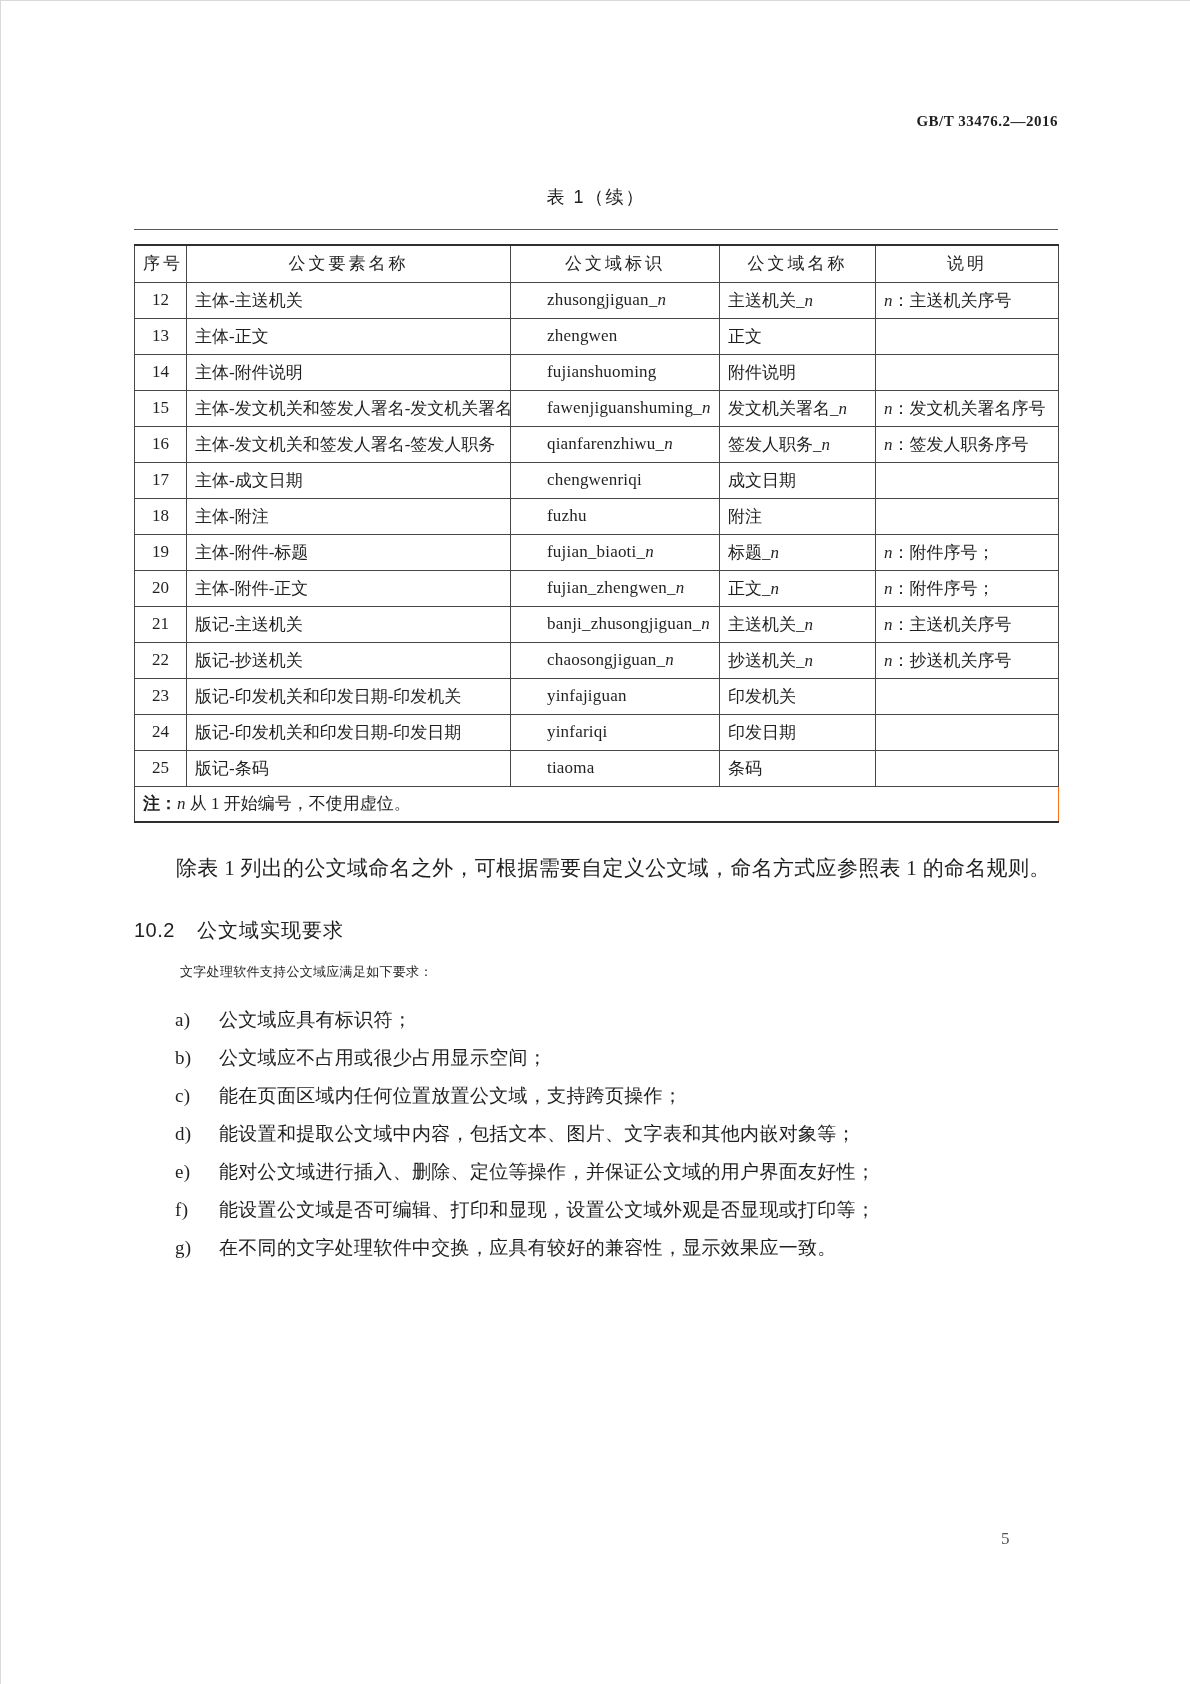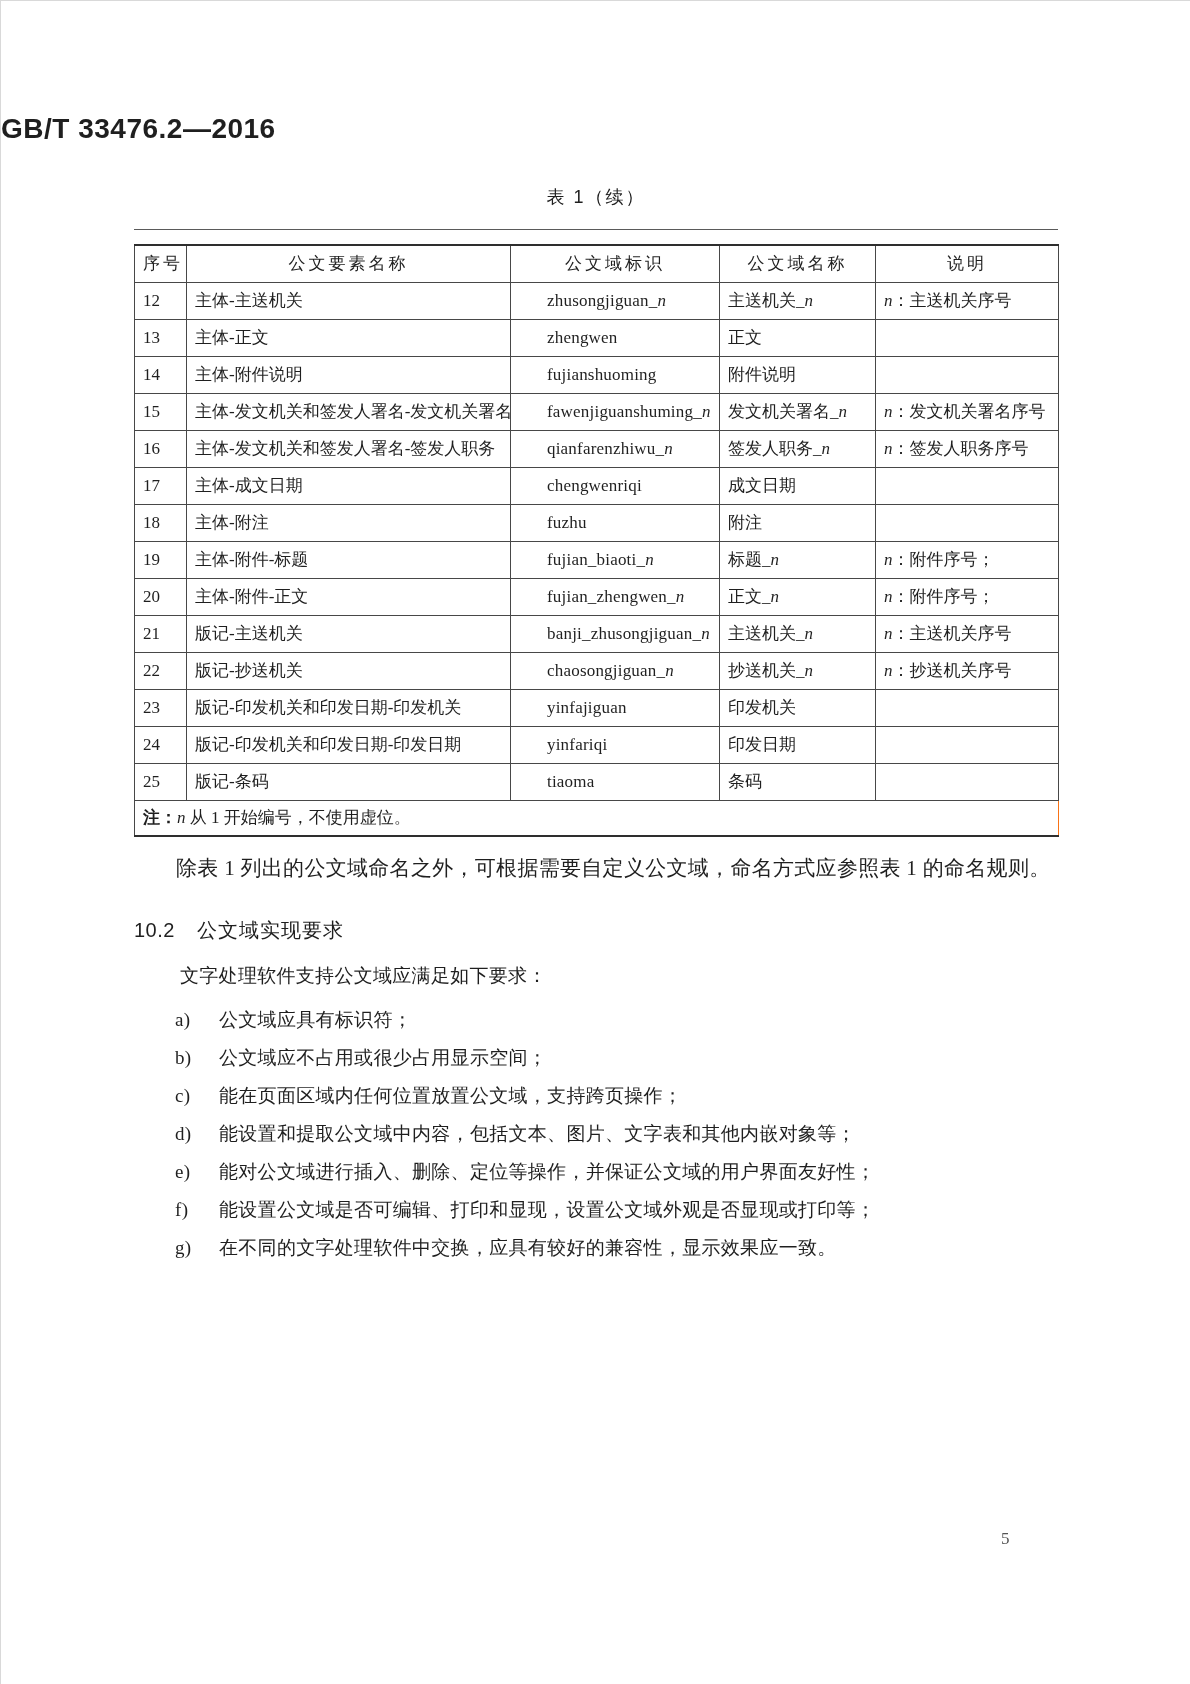--- a/index.html
+++ b/index.html
@@ -9,23 +9,23 @@
     margin:0 auto;
     background:#ffffff;
     border:1px solid #d9d9d9;
     box-shadow:2px 3px 6px rgba(0,0,0,.12);
     font-family:"Liberation Serif","DejaVu Serif",serif;
     color:#1f1f1f;
     overflow:hidden;
   }
   .doc-code{
     position:absolute;top:112px;left:0;width:1057px;
-    text-align:left;
-    font-family:Liberation Sans, sans-serif;
-    font-weight:bold;font-size:28px;letter-spacing:.5px;
+    text-align:right;
+    font-family:Liberation Serif, serif;
+    font-weight:bold;font-size:15px;letter-spacing:.5px;
   }
   .table-title{
     position:absolute;top:184px;left:0;width:100%;
     text-align:center;
     font-family:"Liberation Sans","DejaVu Sans",sans-serif;
     font-weight:normal;font-size:18px;letter-spacing:2px;
   }
   .cont-rule{
     position:absolute;top:228px;left:133px;width:924px;height:0;
     border-top:1px solid #5a5a5a;
@@ -40,41 +40,41 @@
     border:1px solid #474747;
     padding:0 8px;
     overflow:hidden;white-space:nowrap;
     font-weight:normal;
   }
   .doc-table thead tr{height:37px;}
   .doc-table tbody tr{height:36px;}
   .doc-table thead th{
     text-align:center;letter-spacing:3px;font-size:17px;
   }
-  td.c-num{text-align:left;padding:8px;}
+  td.c-num{text-align:center;padding:0;}
   td.c-id{font-family:"Liberation Serif","DejaVu Serif",serif;letter-spacing:.2px;padding-left:36px;}
   td.c-id i, td.c-name i, td.c-note i, .note-text i{font-family:"Liberation Serif","DejaVu Serif",serif;}
   tr.note-row{height:32px;}
   tr.note-row td{border-left:1px solid #474747;border-right:1px solid #f97316;}
   .note-label{font-family:"Liberation Sans","DejaVu Sans",sans-serif;font-weight:bold;}
   .para{
     position:absolute;top:852px;left:133px;width:924px;margin:0;
     font-size:21px;line-height:30px;text-indent:2em;
     letter-spacing:.3px;
   }
   .section-heading{
     position:absolute;top:916px;left:133px;
     font-family:"Liberation Sans","DejaVu Sans",sans-serif;
     font-weight:normal;font-size:20px;
   }
   .section-heading .sec-num{margin-right:22px;letter-spacing:.5px;}
   .section-heading .sec-title{letter-spacing:1px;}
   .list-intro{
     position:absolute;top:962px;left:179px;margin:0;
-    font-size:19px;letter-spacing:.3px;
+    font-size:13px;letter-spacing:.3px;
   }
   .req-list{position:absolute;top:1000px;left:133px;width:924px;}
   .req-item{
     display:flex;align-items:baseline;
     height:38px;line-height:38px;
     padding-left:41px;font-size:19px;letter-spacing:.3px;
   }
   .req-item .item-label{width:44px;flex:0 0 44px;}
   .page-number{
     position:absolute;top:1528px;left:1000px;

